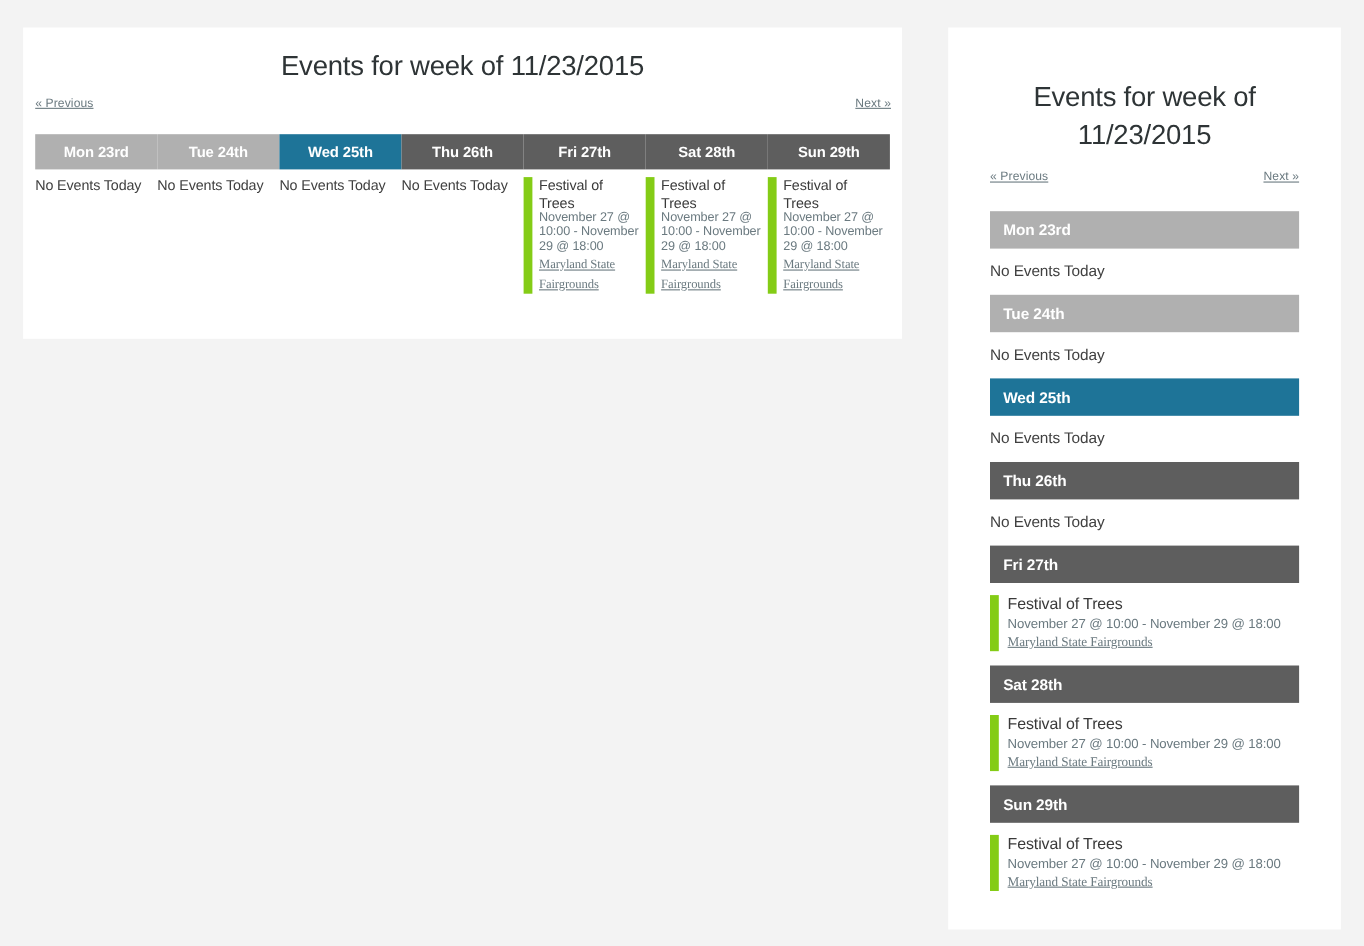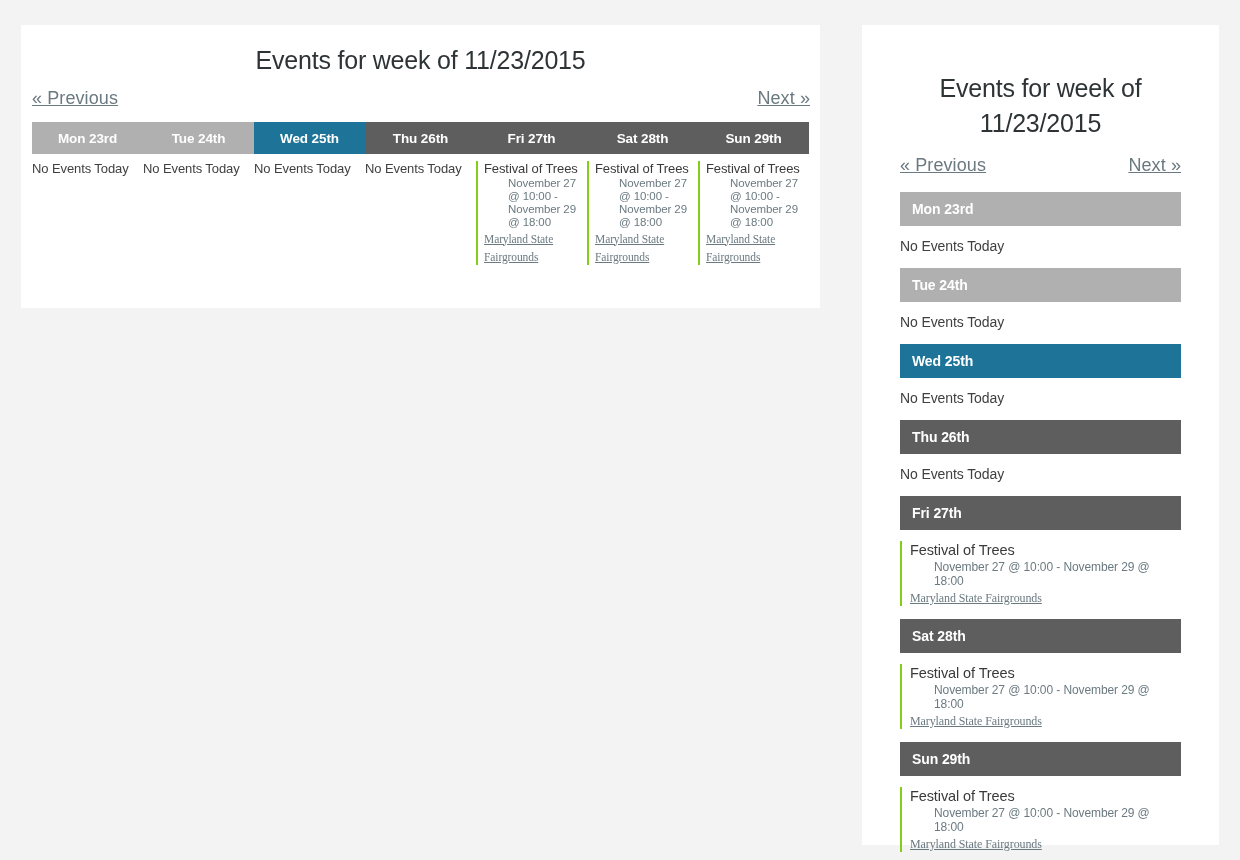--- a/index.html
+++ b/index.html
@@ -37,21 +37,21 @@
     padding: 19px 0 0 0;
     line-height: 32px;
   }
   .wide-nav {
     position: relative;
     height: 22px;
     margin: 12px 0 0 0;
     padding: 0 10px 0 11px;
   }
   .nav-link {
-    font-size: 18px;
+    font-size: 11px;
     color: #6b7a80;
     text-decoration: underline;
     cursor: pointer;
     letter-spacing: 0.1px;
   }
   .nav-prev { position: absolute; left: 11px; top: 0; }
   .nav-next { position: absolute; right: 10px; top: 0; text-decoration: underline; }
 
   .wide-head-row {
     display: flex;
@@ -85,36 +85,35 @@
     padding: 0 4px 0 0;
     min-width: 0;
   }
   .no-events {
     font-size: 13px;
     color: #404040;
     line-height: 16px;
     letter-spacing: -0.1px;
   }
   .event {
-    border-left: 2px solid #84cc16;
+    border-left: 8px solid #84cc16;
     padding-left: 6px;
     box-sizing: border-box;
   }
   .event-title {
     font-size: 13px;
     color: #3a3a3a;
     line-height: 15.5px;
     letter-spacing: -0.1px;
   }
   .event-time {
     font-size: 11.5px;
     color: #6b7a80;
     line-height: 13px;
     letter-spacing: -0.1px;
-    margin-left: 24px;
   }
   .event-venue {
     font-size: 11.5px;
     color: #6b7a80;
     line-height: 13px;
     text-decoration: underline;
     letter-spacing: -0.1px;
     cursor: pointer;
     display: inline;
     font-family: Liberation Serif, serif;

